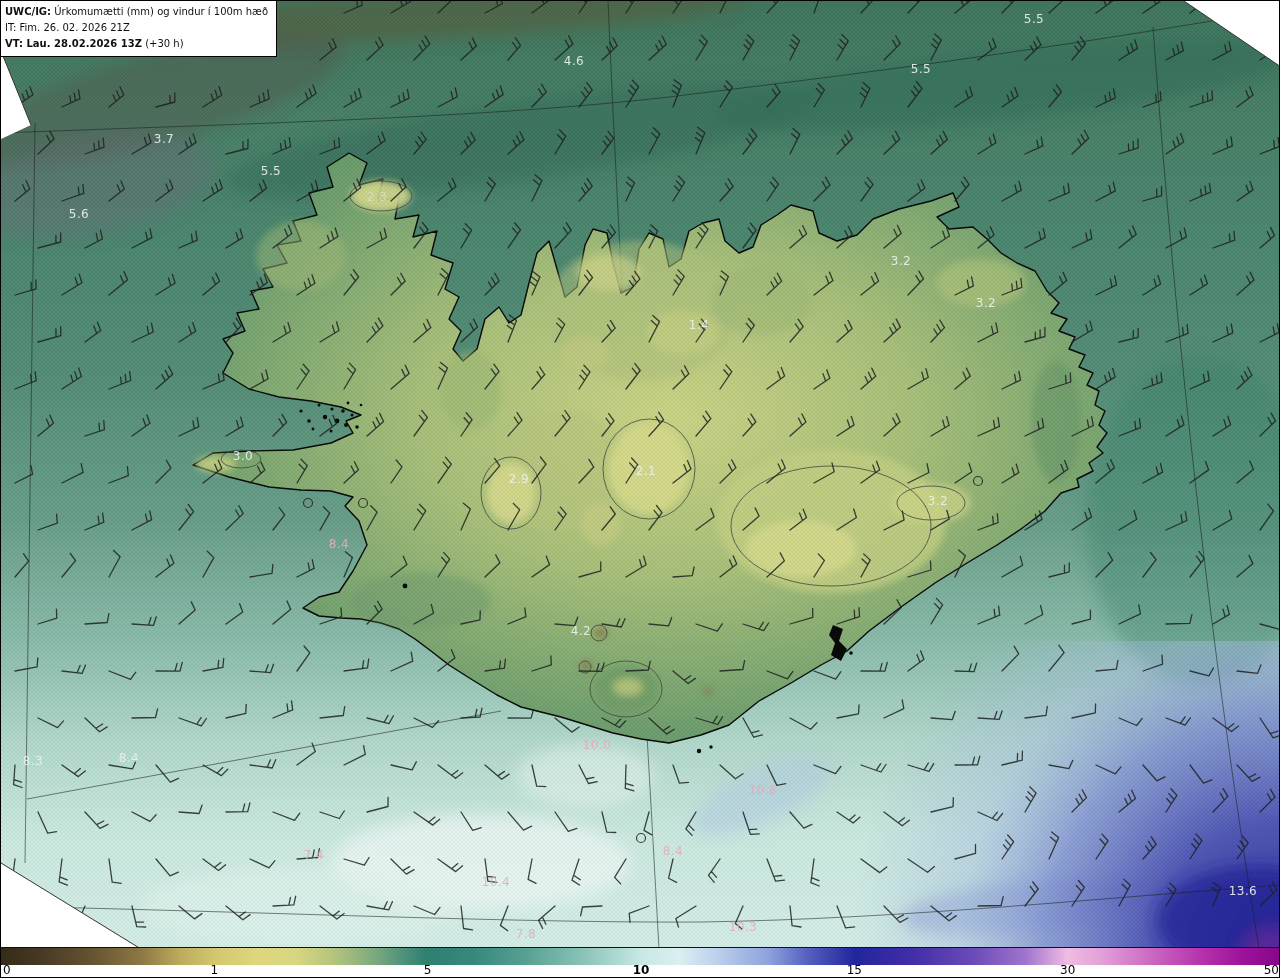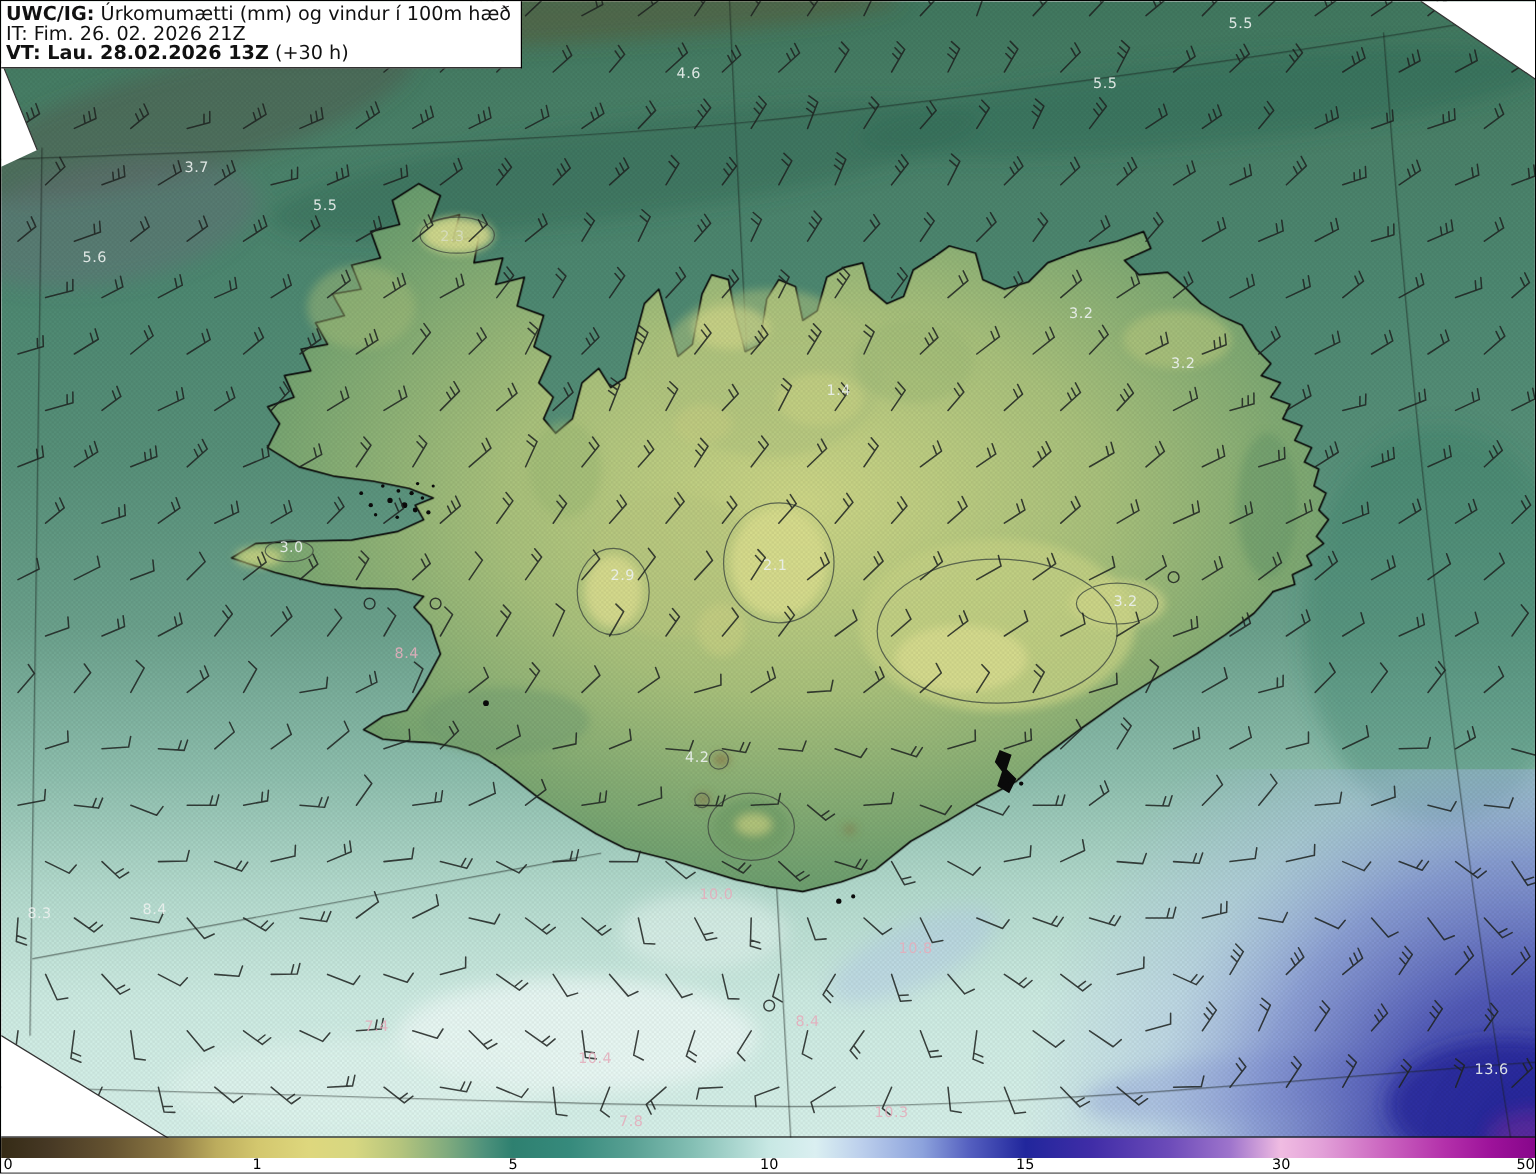--- a/index.html
+++ b/index.html
@@ -1,20 +1,20 @@
 <!DOCTYPE html>
 <html><head>
 <meta charset="utf-8">
 <style>
   html,body{margin:0;padding:0;background:#888;}
   .stage{position:relative;width:1280px;height:978px;overflow:hidden;background:#fff;
          font-family:"DejaVu Sans","Liberation Sans",sans-serif;border:1px solid #000;box-sizing:border-box;}
   #map-svg{position:absolute;left:0;top:0;}
   .title-box{position:absolute;left:0;top:0;z-index:6;background:#fff;border:1px solid #000;
-             border-left:none;border-top:none;padding:3px 8px 4px 4px;font-size:16px;line-height:16px;color:#111;}
+             border-left:none;border-top:none;padding:3px 8px 4px 4px;font-size:10px;line-height:16px;color:#111;}
   .title-box .b{font-weight:bold;}
   #labels{position:absolute;left:0;top:0;width:1280px;height:948px;z-index:5;pointer-events:none;}
   #labels span{position:absolute;transform:translate(-50%,-50%);font-size:12px;letter-spacing:.4px;white-space:nowrap;}
   .colorbar{position:absolute;left:0;bottom:0;width:1280px;height:30px;z-index:7;}
   #cbar-gradient{height:17px;border-top:1px solid #111;}
   #cbar-ticks{position:relative;height:12px;background:#fff;font-size:12px;color:#000;}
   #cbar-ticks span{position:absolute;top:-2px;line-height:14px;}
 </style>
 </head>
 <body>
@@ -215,20 +215,20 @@
     <span>(+30 h)</span>
   </div>
 </div>
 
 <div class="colorbar">
   <div id="cbar-gradient" style="background: linear-gradient(90deg, rgb(53, 43, 22) 0%, rgb(70, 56, 36) 3%, rgb(100, 82, 48) 7%, rgb(141, 121, 68) 11%, rgb(188, 172, 93) 14%, rgb(211, 199, 110) 16.7%, rgb(222, 215, 125) 20%, rgb(215, 215, 129) 23%, rgb(180, 196, 125) 26%, rgb(128, 171, 126) 29%, rgb(77, 145, 123) 31.5%, rgb(46, 128, 112) 33.3%, rgb(54, 138, 124) 37%, rgb(88, 160, 147) 41%, rgb(132, 191, 180) 45%, rgb(200, 232, 228) 50%, rgb(218, 239, 241) 53%, rgb(188, 207, 236) 56%, rgb(140, 162, 220) 60%, rgb(85, 96, 192) 63%, rgb(33, 38, 156) 66.7%, rgb(64, 45, 167) 71%, rgb(108, 75, 185) 76%, rgb(158, 116, 204) 80%, rgb(240, 188, 226) 83.3%, rgb(226, 160, 216) 86%, rgb(203, 102, 192) 90%, rgb(179, 48, 170) 94%, rgb(157, 18, 154) 97%, rgb(134, 6, 138) 100%);"></div>
   <div id="cbar-ticks">
         <span style="left: 2px;">0</span>
         <span style="left: 16.6667%; transform: translateX(-50%);">1</span>
         <span style="left: 33.3333%; transform: translateX(-50%);">5</span>
-        <span style="left: 50%; transform: translateX(-50%);">10</span>
+        <span style="left: 50%; transform: translateX(-50%); font-weight: bold;">10</span>
         <span style="left: 66.6667%; transform: translateX(-50%);">15</span>
         <span style="left: 83.3333%; transform: translateX(-50%);">30</span>
         <span style="right: 2px;">50</span>
       </div>
 </div>
 
 </div>
 
 </body></html>

